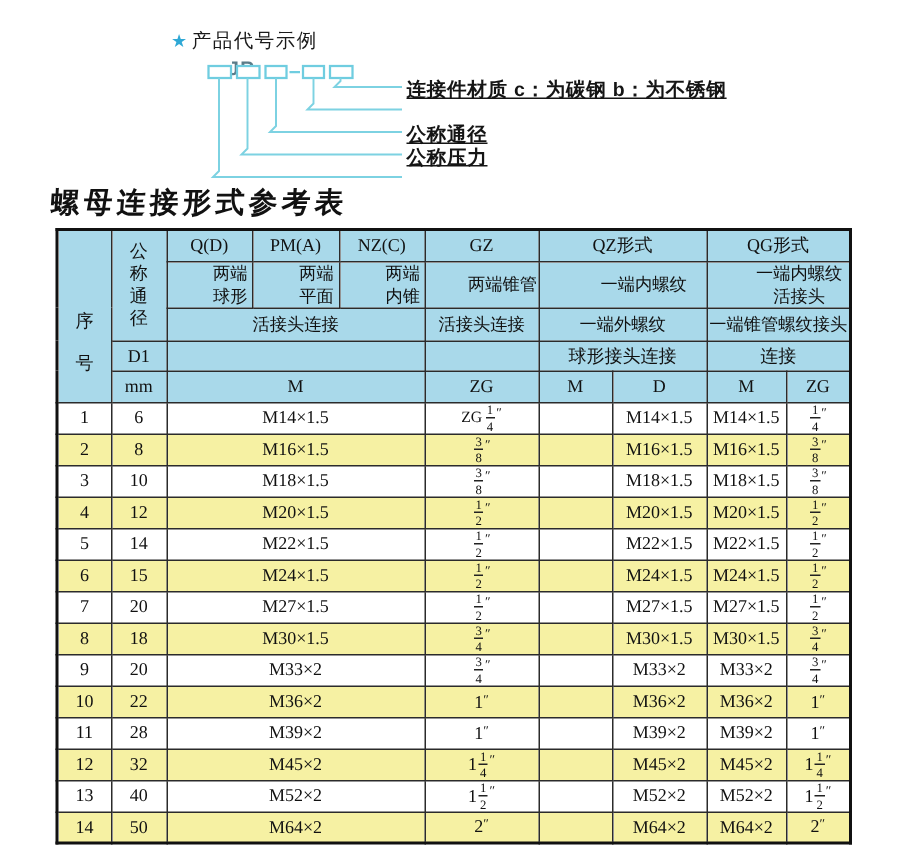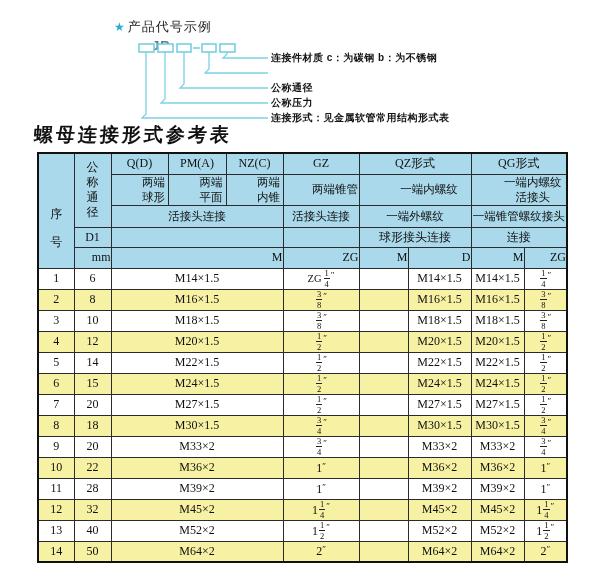--- a/index.html
+++ b/index.html
@@ -4,37 +4,37 @@
 <style>
   * { margin:0; padding:0; box-sizing:border-box; }
   body { width:600px; height:567px; background:#fff; font-family:"Liberation Sans", sans-serif; }
   .page { position:relative; width:600px; height:567px; background:#ffffff; overflow:hidden; }
 
   
   .diag-title { position:absolute; left:114px; top:18px; font-size:13px; font-weight:normal; color:#1a1a1a; letter-spacing:1px; }
   .diag-title .star { color:#2fa8d5; margin-right:2px; font-size:12px; }
   .jr-prefix { position:absolute; left:120px; top:38px; font-size:13px; font-weight:bold; color:#5b7b88; letter-spacing:1px;margin-left:32px; }
   .diag-svg { position:absolute; left:0; top:0; }
-  .dlabel { position:absolute; left:271px; height:14px; font-size:10px; font-weight:bold; color:#151515; white-space:nowrap; letter-spacing:0.5px; }
+  .dlabel { position:absolute; left:271px; height:14px; font-size:13px; font-weight:bold; color:#151515; white-space:nowrap; letter-spacing:0.5px;text-decoration:underline; }
 
   
   .tbl-title { position:absolute; left:34px; top:122px; font-size:19px; font-weight:bold; color:#111;
                font-family:"DejaVu Serif", serif; letter-spacing:3px; transform:skewX(-4deg); }
 
   
   table.ref { position:absolute; left:37px; top:152px; width:529px; border-collapse:collapse; table-layout:fixed;
               font-family:"Liberation Serif", serif; color:#111; }
   table.ref { border:2px solid #111; }
   table.ref th, table.ref td { border:1px solid #2b2b2b; text-align:center; vertical-align:middle; padding:0; overflow:hidden; }
   table.ref th { background:#a9d9ea; font-weight:normal; font-size:11.5px; }
   thead tr.hr1 th { height:21px; font-size:12px; }
   thead tr.hr2 th { height:22px;padding-left:28px; }
   thead tr.hr3 th { height:22px;text-align:center; }
   thead tr.hr4 th { height:20px; font-size:12px; }
-  thead tr.hr5 th { height:21px; font-size:12px;text-align:right; }
+  thead tr.hr5 th { height:21px; font-size:12px; }
   tbody td { height:21px; font-size:12px; background:#fff; }
   tbody tr.alt td { background:#f6f1a3; }
 
   .vtext { display:inline-block; width:1.05em; word-break:break-all; line-height:1.25; font-size:12px; }
   .vtext.wide { line-height:2.3;margin-top:36px; }
 
   .frac { display:inline-block; vertical-align:middle; font-size:8.5px; line-height:1; margin:0 1px; }
   .frac .fn { display:block; border-bottom:1px solid #222; padding:0 1px 1px 1px; }
   .frac .fd { display:block; padding-top:1px; }
   .fpre { font-size:10.5px; margin-right:1px; vertical-align:middle; }
@@ -65,21 +65,20 @@
       <path d="M209,52 L209,69 L205,73 L268,73"></path>
       <path d="M184,52 L184,84 L180,88 L268,88"></path>
       <path d="M165,52 L165,99 L161,103 L268,103"></path>
       <path d="M146,52 L146,114 L142,118 L268,118"></path>
     </g>
   </svg>
 
   <div class="dlabel" style="top:51px;">连接件材质  c：为碳钢  b：为不锈钢</div>
   <div class="dlabel" style="top:81px;">公称通径</div>
   <div class="dlabel" style="top:96px;">公称压力</div>
-  <div class="dlabel" style="top:111px;">连接形式：见金属软管常用结构形式表</div>
 
   <div class="tbl-title">螺母连接形式参考表</div>
 
   <table class="ref">
     <colgroup>
       <col style="width:36px">
         <col style="width:37px">
       <col style="width:57px">
         <col style="width:58px">
         <col style="width:57px">

